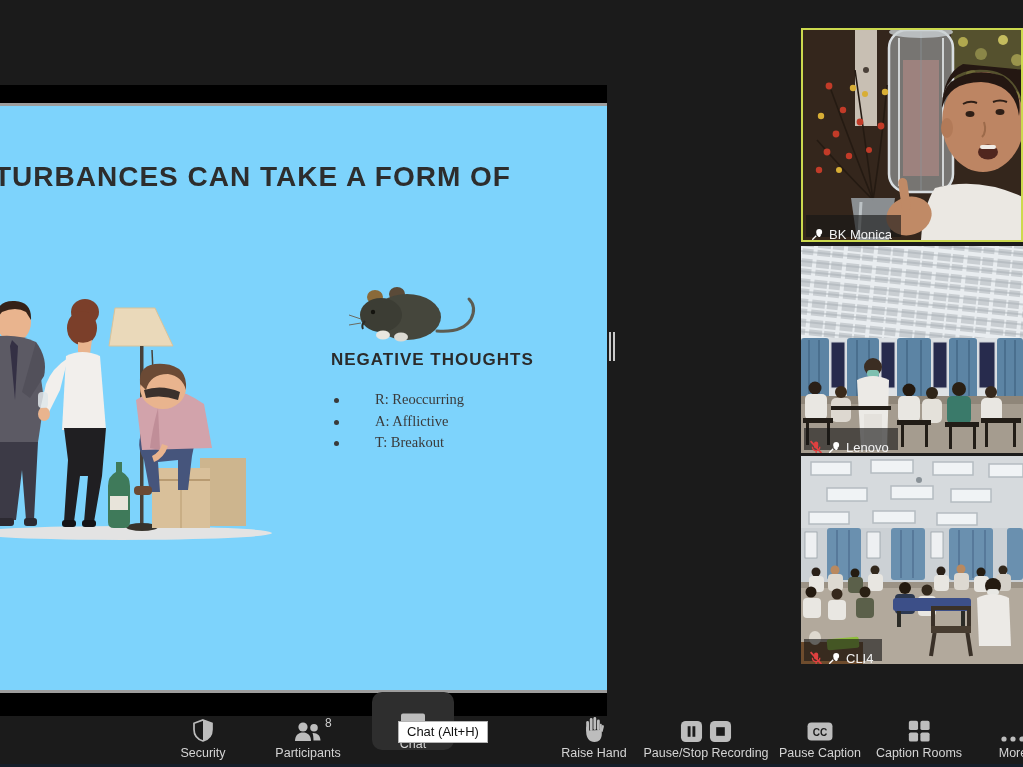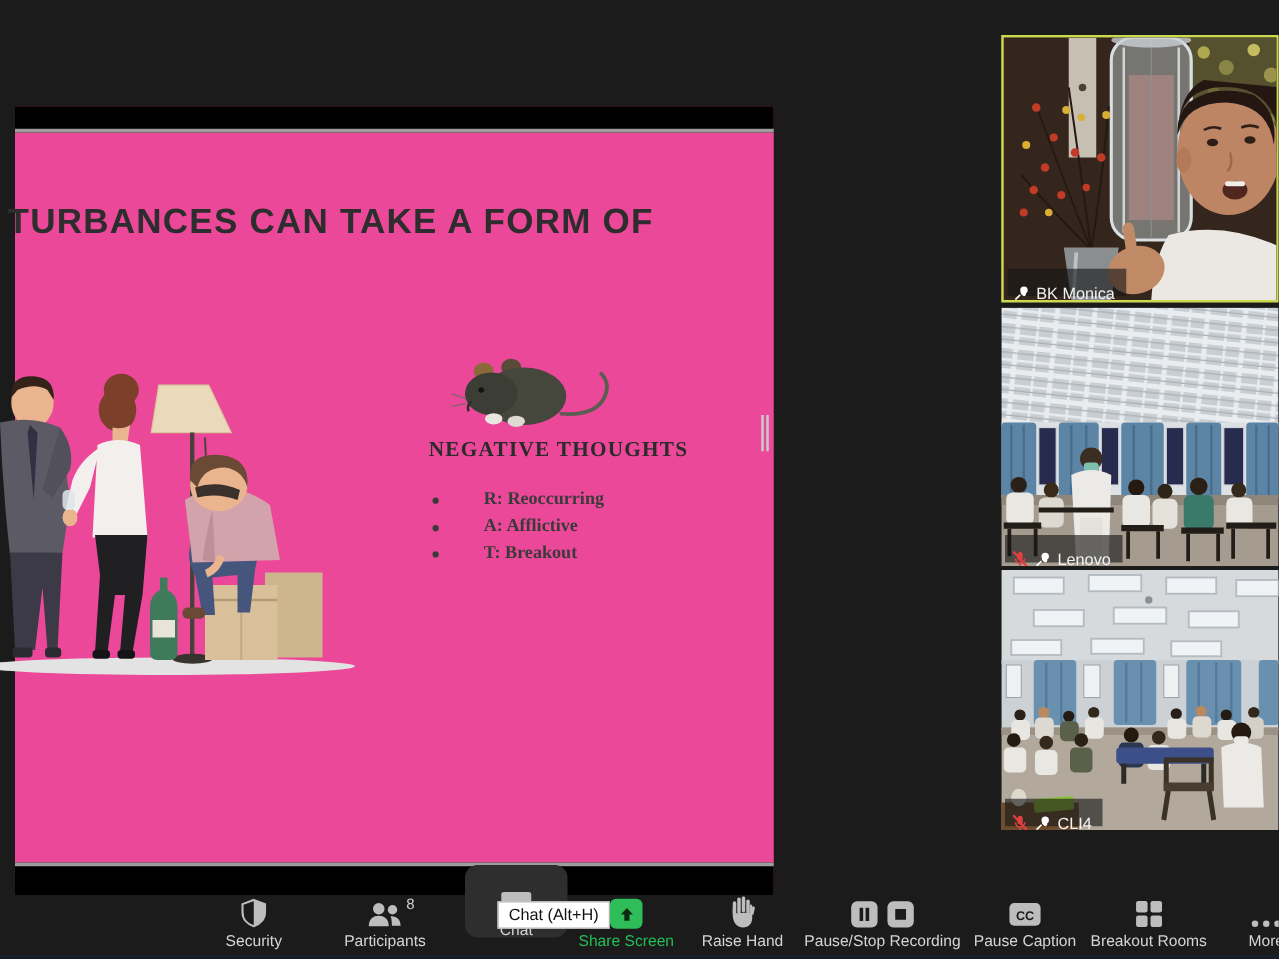--- a/index.html
+++ b/index.html
@@ -1,30 +1,30 @@
 <!DOCTYPE html>
 <html><head>
 <meta charset="utf-8">
 <style>
   *{margin:0;padding:0;box-sizing:border-box}
   html,body{width:1023px;height:767px;background:#1b1b1b;overflow:hidden;
     font-family:"Liberation Sans",sans-serif;position:relative}
   .abs{position:absolute}
 
   
-  #slide{left:12px;top:85px;width:607px;height:631px;background:#ec4899;position:absolute}
+  #slide{left:0;top:85px;width:607px;height:631px;background:#7dd3fc;position:absolute}
   .slide-bar-top{position:absolute;left:0;top:0;width:100%;height:21px;background:#000;border-bottom:3px solid #9d9d9d}
   .slide-bar-bottom{position:absolute;left:0;bottom:0;width:100%;height:26px;background:#000;border-top:3px solid #9d9d9d}
   #slide-title{position:absolute;left:-6px;top:76px;font-size:28px;font-weight:bold;
     color:#2d2d2d;letter-spacing:1px;white-space:nowrap}
-  #neg-heading{position:absolute;left:331px;top:265px;font-family:Liberation Serif, serif;
+  #neg-heading{position:absolute;left:331px;top:265px;font-family:Liberation Sans, sans-serif;
     font-weight:bold;font-size:17px;letter-spacing:1px;color:#2b2b2b}
   #bullets{position:absolute;left:334px;top:306px}
   .bullet-row{display:flex;align-items:flex-start;height:21.5px;
-    font-family:"Liberation Serif",serif;font-weight:bold;font-size:14.5px;color:#3a3a3a}
+    font-family:"Liberation Serif",serif;font-weight:normal;font-size:14.5px;color:#3a3a3a}
   .bullet-dot{width:5px;height:5px;border-radius:50%;background:#3a3a3a;margin:7px 36px 0 0;flex:none}
 
   
   .resize-bar{position:absolute;top:332px;width:2px;height:29px;background:#c9c9c9}
 
   
   .thumb{position:absolute;left:801px;width:222px;overflow:hidden;background:#222}
   #thumb-1{top:28px;height:214px;border:2px solid #ccd94e}
   #thumb-2{top:246px;height:207px}
   #thumb-3{top:456px;height:208px}
@@ -446,30 +446,20 @@
 
   <div id="chat-item" class="tb-item" style="left:372px;width:82px">
     <div class="tb-icon">
       <svg width="26" height="22" viewBox="0 0 26 22">
         <path d="M3 1.5 H23 Q25 1.5 25 3.5 V14 Q25 16 23 16 H10 L5 20.5 V16 H3 Q1 16 1 14 V3.5 Q1 1.5 3 1.5 Z" fill="#bdbdbd"></path>
       </svg>
     </div>
     <div class="tb-label">Chat</div>
   </div>
 
-  <div class="tb-item" style="left:448px;width:106px">
-    <div class="tb-icon">
-      <div class="green-sq">
-        <svg width="13" height="13" viewBox="0 0 14 14">
-          <path d="M7 1.5 L12.2 7 H9.2 V12.5 H4.8 V7 H1.8 Z" fill="#0c2a13"></path>
-        </svg>
-      </div>
-    </div>
-    <div class="tb-label" id="share-label">Share Screen</div>
-  </div>
 
   <div class="tb-item" style="left:552px;width:84px">
     <div class="tb-icon">
       <svg width="22" height="26" viewBox="0 0 22 26">
         <g fill="#bdbdbd">
           <rect x="3.2" y="4" width="2.8" height="11" rx="1.4"></rect>
           <rect x="6.8" y="1" width="2.8" height="13" rx="1.4"></rect>
           <rect x="10.4" y="0" width="2.8" height="13" rx="1.4"></rect>
           <rect x="14" y="2.5" width="2.8" height="11" rx="1.4"></rect>
           <path d="M3.2 9 L3.2 15 C3.2 21 6.5 25 11.5 25 C16 25 18.8 22 18.8 17 L18.8 8 C18.8 6.2 16.8 6.2 16.8 8 L16.8 13 L5.5 13.5 Z"></path>
@@ -507,21 +497,21 @@
 
   <div class="tb-item" style="left:862px;width:114px">
     <div class="tb-icon">
       <svg width="24" height="24" viewBox="0 0 26 26">
         <rect x="2" y="2" width="10" height="10" rx="2" fill="#bdbdbd"></rect>
         <rect x="14.5" y="2" width="10" height="10" rx="2" fill="#bdbdbd"></rect>
         <rect x="2" y="14.5" width="10" height="10" rx="2" fill="#bdbdbd"></rect>
         <rect x="14.5" y="14.5" width="10" height="10" rx="2" fill="#bdbdbd"></rect>
       </svg>
     </div>
-    <div class="tb-label">Breakout Rooms</div>
+    <div class="tb-label">Caption Rooms</div>
   </div>
 
   <div class="tb-item" style="left:983px;width:60px">
     <div class="tb-icon">
       <svg width="26" height="8" viewBox="0 0 26 8">
         <circle cx="4" cy="4" r="2.6" fill="#bdbdbd"></circle>
         <circle cx="13" cy="4" r="2.6" fill="#bdbdbd"></circle>
         <circle cx="22" cy="4" r="2.6" fill="#bdbdbd"></circle>
       </svg>
     </div>

